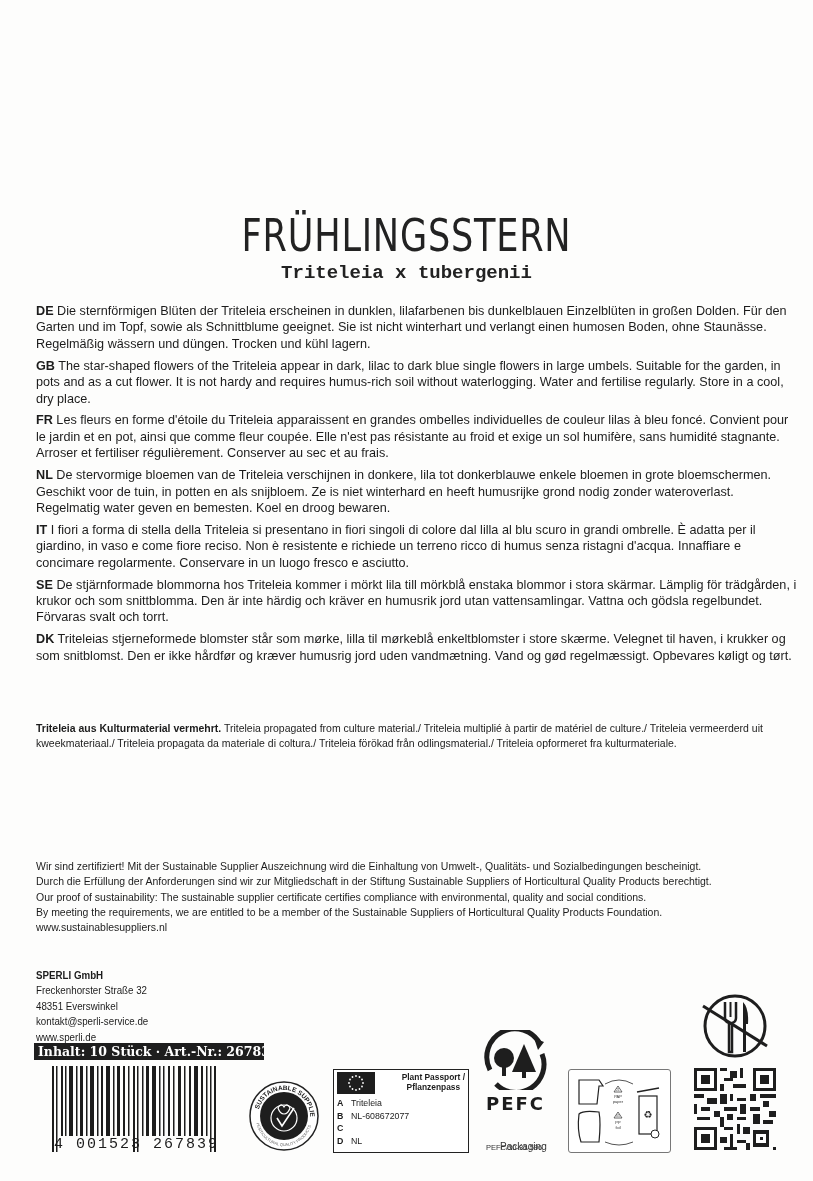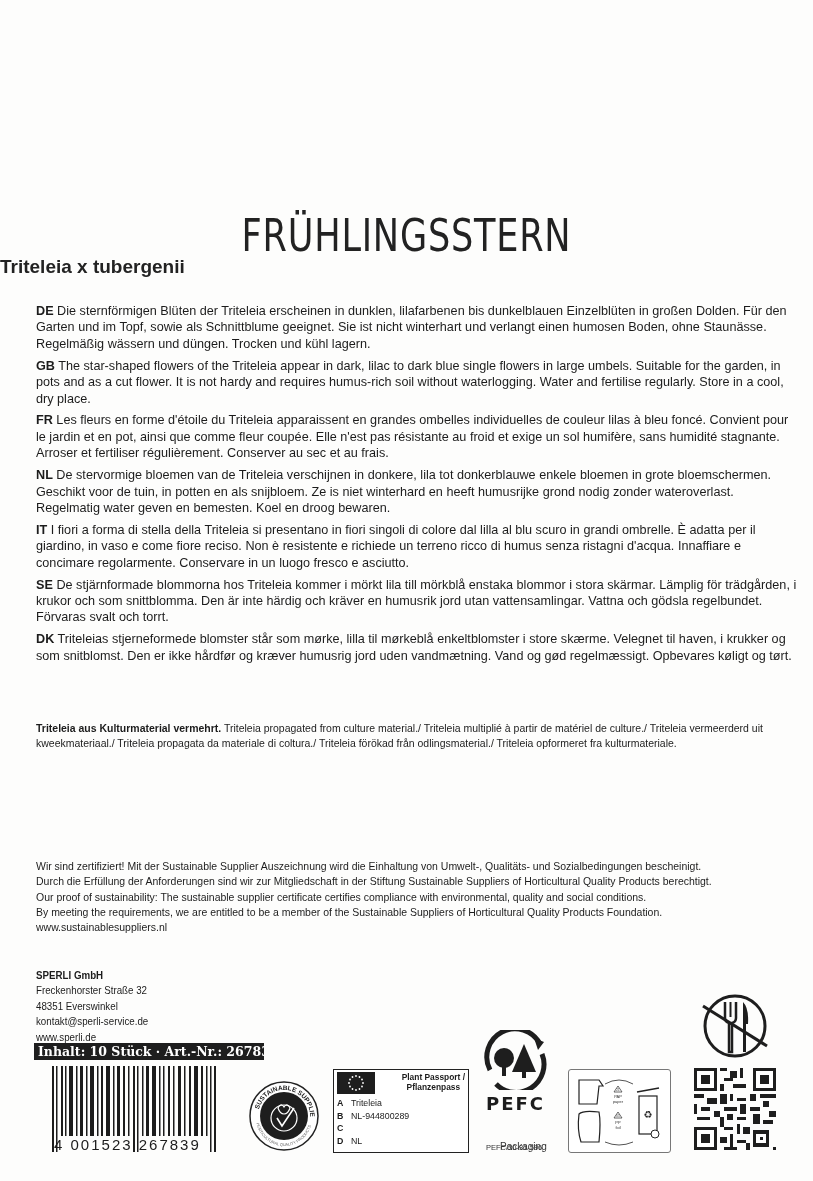--- a/index.html
+++ b/index.html
@@ -7,22 +7,22 @@
       width: 813px; height: 1181px; background: #fdfdfc; position: relative; overflow: hidden;
       font-family: "Liberation Sans", sans-serif; color: #1c1c1c;
     }
     .title {
       position: absolute; top: 210px; left: 0; width: 813px; text-align: center;
       font-family: "DejaVu Sans", sans-serif; font-size: 45px; font-weight: normal;
       letter-spacing: 1px; line-height: 52px; color: #222;
       transform: scaleX(0.78); transform-origin: center;
     }
     .subtitle {
-      position: absolute; top: 256px; left: 0; width: 813px; text-align: left;
-      font-family: Liberation Sans, sans-serif; font-weight: bold; font-size: 19px; color: #222;
+      position: absolute; top: 262px; left: 0; width: 813px; text-align: center;
+      font-family: Liberation Mono, monospace; font-weight: bold; font-size: 19px; color: #222;
     }
     .desc { position: absolute; top: 303px; left: 36px; width: 760px; }
     .para {
       font-size: 13.6px; line-height: 16.4px; margin: 0 0 5.5px 0;
       transform: scaleX(0.93); transform-origin: left; width: 818px;
     }
     .para b { font-weight: bold; }
     .prop {
       position: absolute; top: 721px; left: 36px; width: 830px;
       font-size: 11.4px; line-height: 15px; transform: scaleX(0.92); transform-origin: left;
@@ -36,21 +36,21 @@
       font-size: 10.6px; line-height: 15.4px; transform: scaleX(0.92); transform-origin: left;
     }
     .company .name { font-weight: bold; }
     .content-bar {
       position: absolute; top: 1043px; left: 34px; width: 226px; height: 17px;
       background: #1e1e1e; color: #fff; font-family: "DejaVu Serif", serif; font-weight: bold;
       font-size: 12.5px; line-height: 17px; padding-left: 4px; white-space: nowrap; overflow: hidden;
     }
     .barcode { position: absolute; top: 1066px; left: 52px; width: 170px; height: 90px; }
     .barcode-num {
-      position: absolute; top: 1136px; left: 54px; font-family: Liberation Sans, sans-serif;
+      position: absolute; top: 1136px; left: 54px; font-family: Liberation Mono, monospace;
       font-size: 15px; letter-spacing: 2px; color: #1c1c1c;
     }
     .sust-seal { position: absolute; top: 1080px; left: 248px; width: 72px; height: 72px; }
     .passport {
       position: absolute; top: 1069px; left: 333px; width: 134px; height: 82px;
       border: 1.5px solid #222; font-size: 9px; background: #fff;
     }
     .passport .eu-flag {
       position: absolute; top: 2px; left: 3px; width: 38px; height: 22px; background: #1e1e1e;
     }
@@ -181,21 +181,21 @@
         <circle cx="13" cy="7.5" r="0.9"></circle>
         <circle cx="15.5" cy="5" r="0.9"></circle>
     </g>
   </svg>
   <div class="pp-title">
     <div>Plant Passport /</div>
     <div>Pflanzenpass</div>
   </div>
   <div class="pp-rows">
     <div class="pp-row"><span class="k">A</span><span>Triteleia</span></div>
-    <div class="pp-row"><span class="k">B</span><span>NL-944800289</span></div>
+    <div class="pp-row"><span class="k">B</span><span>NL-608672077</span></div>
     <div class="pp-row"><span class="k">C</span><span></span></div>
     <div class="pp-row"><span class="k">D</span><span>NL</span></div>
   </div>
 </div>
 
 <svg class="pefc" viewBox="0 0 70 60">
   <path d="M8,40 A28,28 0 0 1 58,14" fill="none" stroke="#1e1e1e" stroke-width="5"></path>
   <path d="M52,8 L62,12 L56,20 Z" fill="#1e1e1e"></path>
   <path d="M60,24 A28,28 0 0 1 14,54" fill="none" stroke="#1e1e1e" stroke-width="5"></path>
   <circle cx="22" cy="28" r="10" fill="#1e1e1e"></circle>

